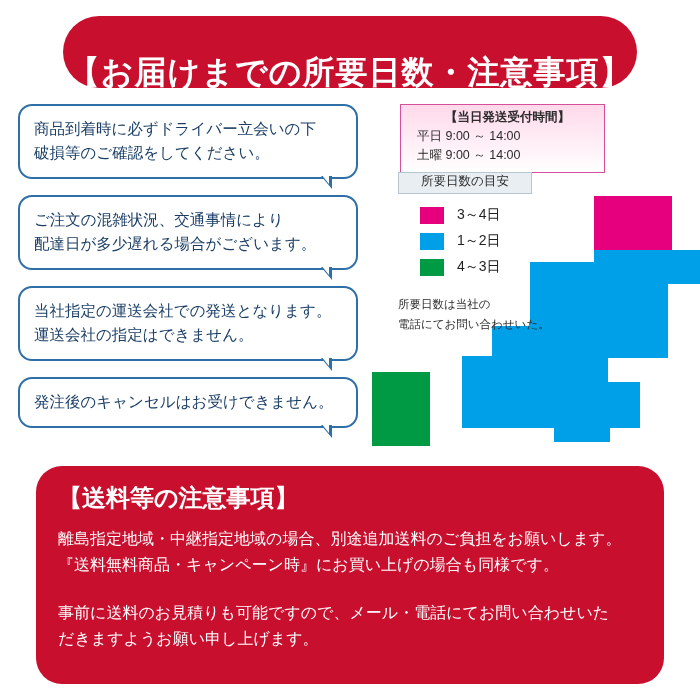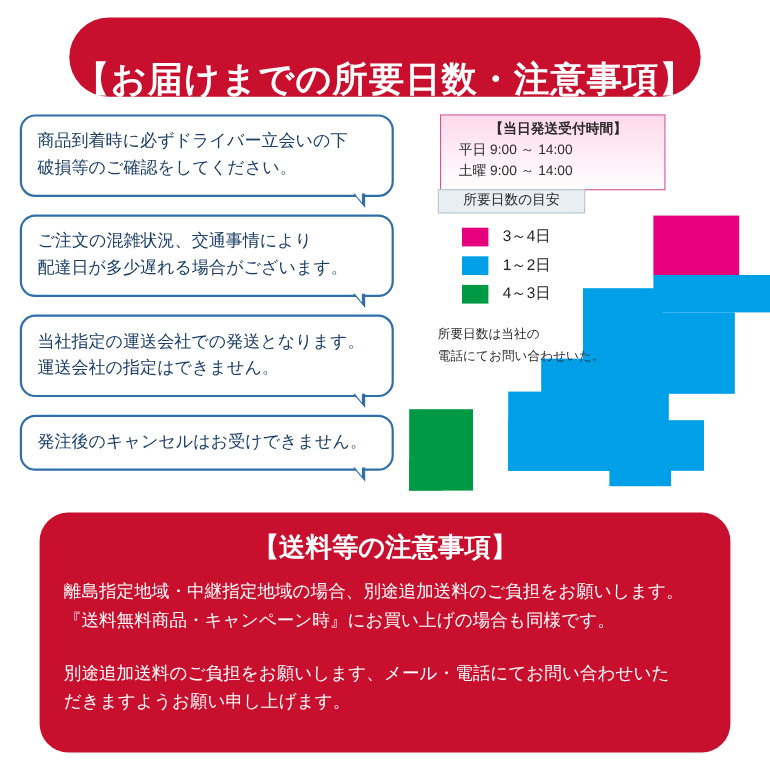--- a/index.html
+++ b/index.html
@@ -187,21 +187,20 @@
     height: 218px;
     background: #c8102e;
     border-radius: 26px;
     box-sizing: border-box;
     padding: 14px 22px 0 22px;
   }
   .bottom-banner .bb-title {
     color: #ffffff;
     font-size: 24px;
     font-weight: bold;
-    text-align: center;
     line-height: 1.5;
     white-space: nowrap;
   }
   .bottom-banner .bb-line {
     color: #ffffff;
     font-size: 16px;
     line-height: 1.62;
     white-space: nowrap;
   }
   .bb-para {
@@ -294,18 +293,18 @@
     <div class="ln">電話にてお問い合わせいた。</div>
   </div>
 
   <div class="bottom-banner">
     <div class="bb-title">【送料等の注意事項】</div>
     <div class="bb-para">
       <div class="bb-line">離島指定地域・中継指定地域の場合、別途追加送料のご負担をお願いします。</div>
       <div class="bb-line">『送料無料商品・キャンペーン時』にお買い上げの場合も同様です。</div>
     </div>
     <div class="bb-para2">
-      <div class="bb-line">別途追加送料のご負担をお願いします、メール・電話にてお問い合わせいた</div>
+      <div class="bb-line">事前に送料のお見積りも可能ですので、メール・電話にてお問い合わせいた</div>
       <div class="bb-line">だきますようお願い申し上げます。</div>
     </div>
   </div>
 
 </div>
 
 </body></html>

